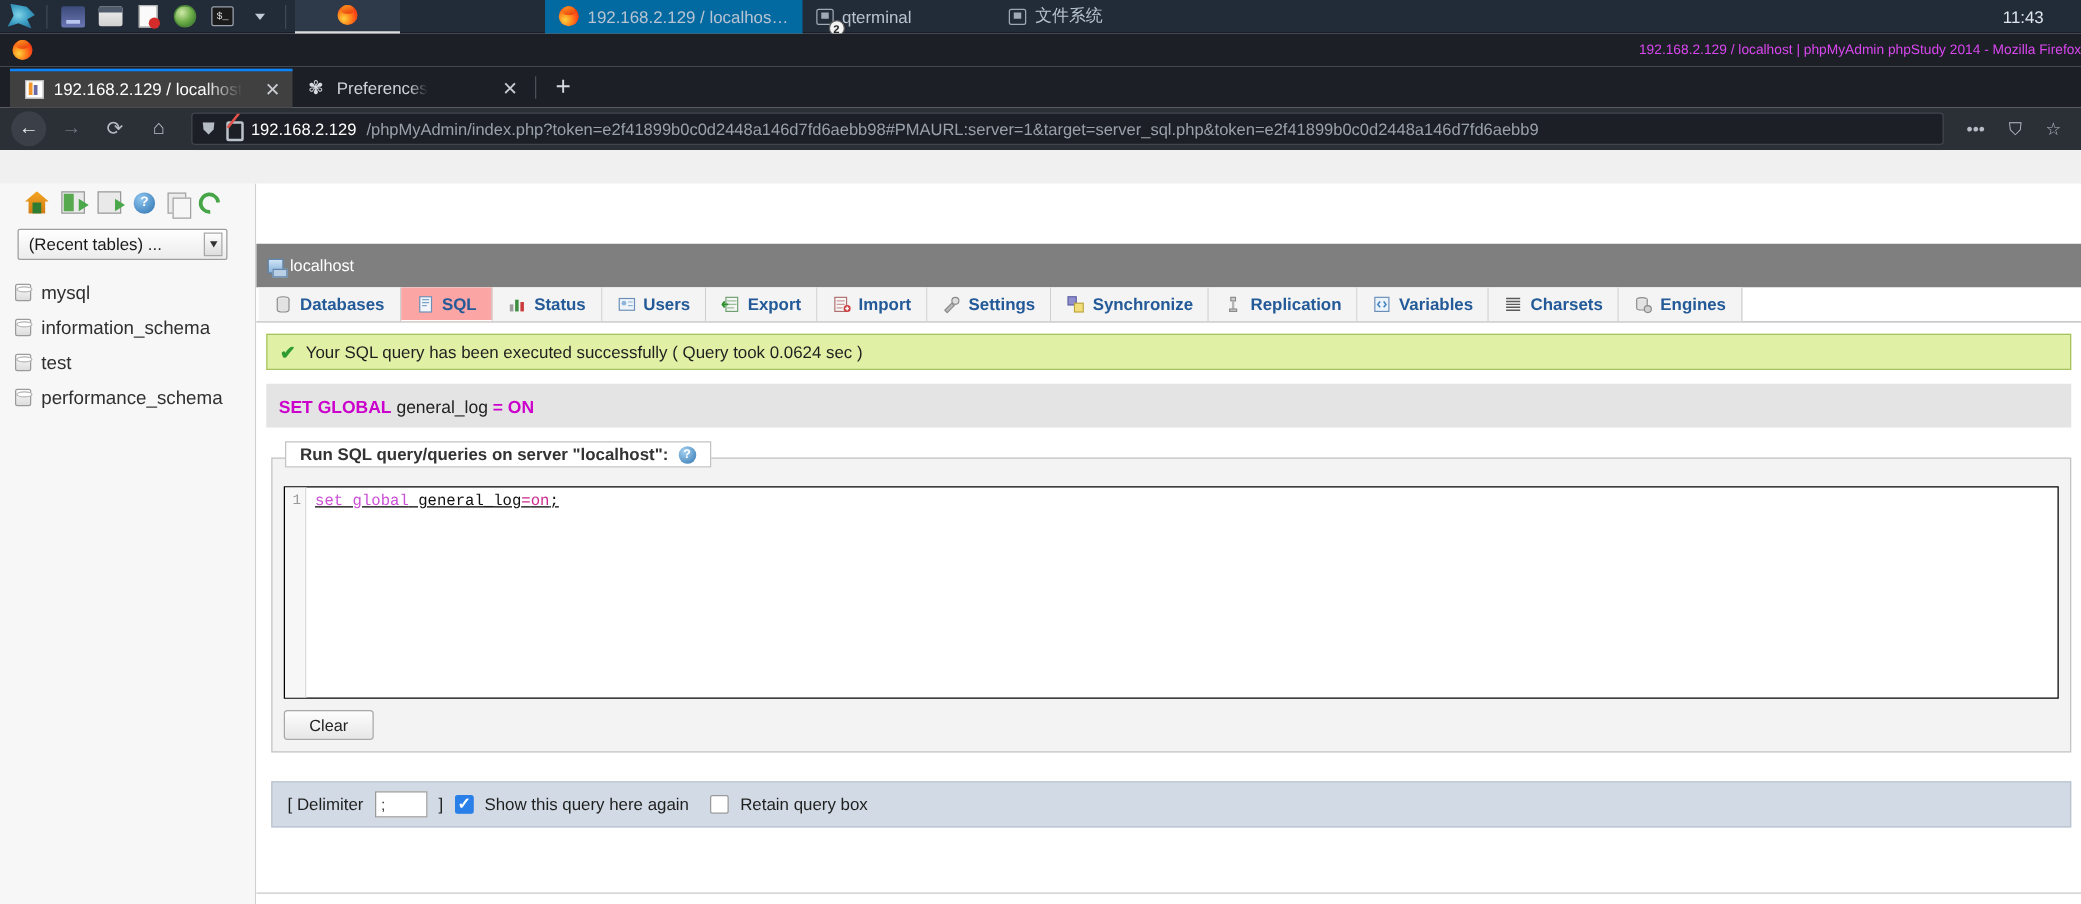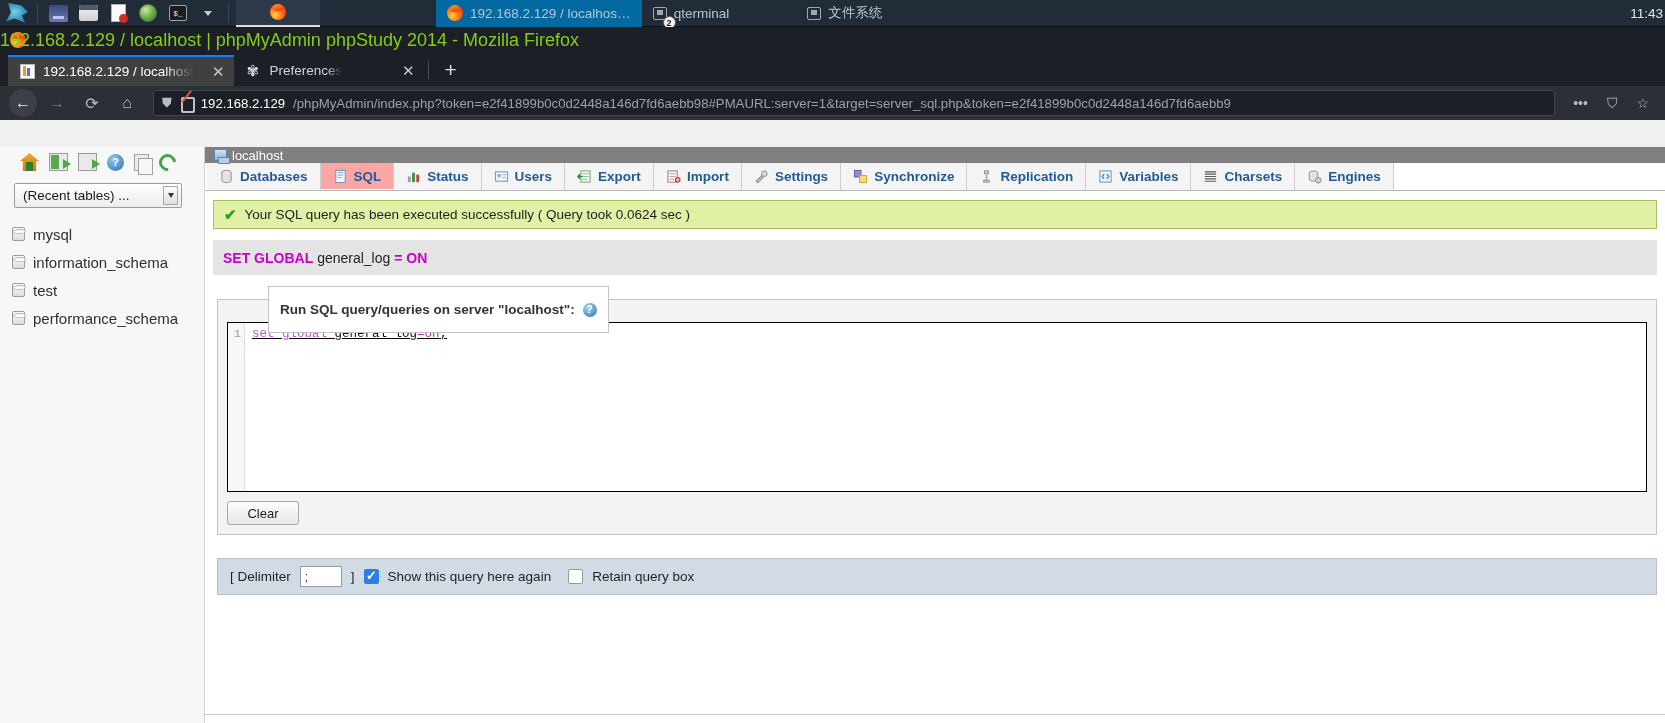--- a/index.html
+++ b/index.html
@@ -22,21 +22,21 @@
   .tb-launcher { display: flex; align-items: center; height: 27px; padding: 0 2px; }
   .tb-icon { width: 26px; height: 23px; margin: 0 2px; position: relative;
              display: flex; align-items: center; justify-content: center; }
   .tb-sep { width: 1px; height: 19px; background: #3d4857; margin: 0 5px; }
   .tb-win {
     display: flex; align-items: center; gap: 7px;
     height: 27px; padding: 0 11px; font-size: 13.5px; color: #b9c4d2;
     max-width: 240px; white-space: nowrap; overflow: hidden;
   }
   .tb-win.active { background: #0369a1; }
-  .tb-clock { margin-left: auto; padding-right: 2px; color: #dfe6ee; font-size: 13.5px; }
+  .tb-clock { margin-left: auto; padding-right: 30px; color: #dfe6ee; font-size: 13.5px; }
   .tb-ffbox { width: 84px; height: 27px; background:#2e3a49; border-bottom:2px solid #dcdcdc;
               display:flex; align-items:center; justify-content:center; }
 
   
   .ff {
     width: 16px; height: 16px; border-radius: 50%;
     background: radial-gradient(circle at 32% 68%, #ffd13f 0%, #ff8a1e 34%, #ff4c17 62%, #c5280a 100%);
     flex: 0 0 auto; position: relative;
   }
   .ff::after {
@@ -73,22 +73,22 @@
 
   
   #ffwin { position:absolute; left:0; top:27px; width:1665px; height:696px; background:#f0f0f0; }
 
   #ff-titlebar {
     height: 26px; background:#1c2026; position:relative;
     display:flex; align-items:center;
   }
   #ff-titlebar .tlogo { margin-left: 10px; }
   #ff-title-text {
-    position:absolute; left:0; right:0; text-align:left;
-    color:#84cc16; font-size:18px;
+    position:absolute; left:0; right:0; text-align:right;
+    color:#d946ef; font-size:11px;
   }
 
   #ff-tabstrip { height: 33px; background:#1c2026; display:flex; align-items:flex-end; padding-left:8px; }
   .ff-tab {
     height:31px; display:flex; align-items:center; gap:8px;
     padding:0 10px 0 12px; font-size:13.5px; color:#cfd3d8;
     min-width:150px; position:relative;
   }
   .ff-tab.active { background:#404040; color:#ffffff; border-top:2px solid #0a84ff; }
   .ff-tab .tab-label { max-width:168px; overflow:hidden; white-space:nowrap;
@@ -166,22 +166,22 @@
 
   .dblist { padding-left:12px; padding-top:4px; }
   .dbrow { display:flex; align-items:center; gap:8px; height:28px; font-size:15px; color:#303030; }
   .dbicon { width:13px; height:14px; border:1px solid #9b9b9b; border-radius:2px;
             background:linear-gradient(#fdfdfd,#dddddd); position:relative; flex:0 0 auto;}
   .dbicon::before{content:"";position:absolute;left:0px;top:1px;width:11px;height:3px;
             border:1px solid #b4b4b4;border-radius:50%;background:#fff;}
 
   
   #mainframe { flex:1; height:603px; background:#ffffff; overflow:hidden; position:relative; }
-  #server-bar { height:16px; background:#7f7f7f; color:#ffffff; font-size:13px;
-                display:flex; align-items:center; gap:5px; padding-left:9px; }
+  #server-bar { height:35px; background:#7f7f7f; color:#ffffff; font-size:13px;
+                display:flex; align-items:center; gap:5px; padding-left:9px;margin-top:48px; }
   .srv-ico { width:13px; height:12px; background:linear-gradient(#cfe3f5,#87b4dc);
              border:1px solid #5f86ad; border-radius:1px; position:relative; }
   .srv-ico::after{content:"";position:absolute;left:3px;top:7px;width:10px;height:5px;
              background:#b9cfe6;border:1px solid #5f86ad;}
 
   #tabbar { display:flex; align-items:stretch; height:28px; background:#ffffff;
             border-bottom:1px solid #b8b8b8; padding-left:2px; }
   .mtab { display:flex; align-items:center; gap:6px; padding:0 12px;
           font-size:13.5px; font-weight:bold; color:#235a97;
           border-right:1px solid #cfcfcf; background:#f4f4f4; }
@@ -202,22 +202,22 @@
   #sqlshow .kw { color:#cc00cc; font-weight:bold; }
   #sqlshow .id { color:#222; }
   #sqlshow .op { color:#cc00cc; font-weight:bold; }
 
   #queryfieldset {
     margin:24px 8px 0 12px; border:1px solid #c3c3c3; background:#f3f3f3;
     position:relative; padding:22px 9px 9px 9px;
   }
   #querylegend {
     position:absolute; left:10px; top:-14px; background:#ffffff; border:1px solid #c3c3c3;
-    padding:15px 11px; font-size:13.5px; font-weight:bold; color:#333;
-    display:flex; align-items:center; gap:8px;margin-left:40px;
+    padding:2px 11px; font-size:13.5px; font-weight:bold; color:#333;
+    display:flex; align-items:center; gap:8px;
   }
   .help-ico { width:14px; height:14px; border-radius:50%;
     background:radial-gradient(circle at 35% 30%, #a7d3f2, #2e73b0); color:#fff;
     font-size:10px; font-weight:bold; text-align:center; line-height:14px; }
 
   #editor {
     background:#ffffff; border:1px solid #000000; height:170px; display:flex;
     font-family:"Liberation Mono", monospace; font-size:12.5px;
   }
   #gutter { width:17px; background:#f7f7f7; border-right:1px solid #ddd; color:#999;

